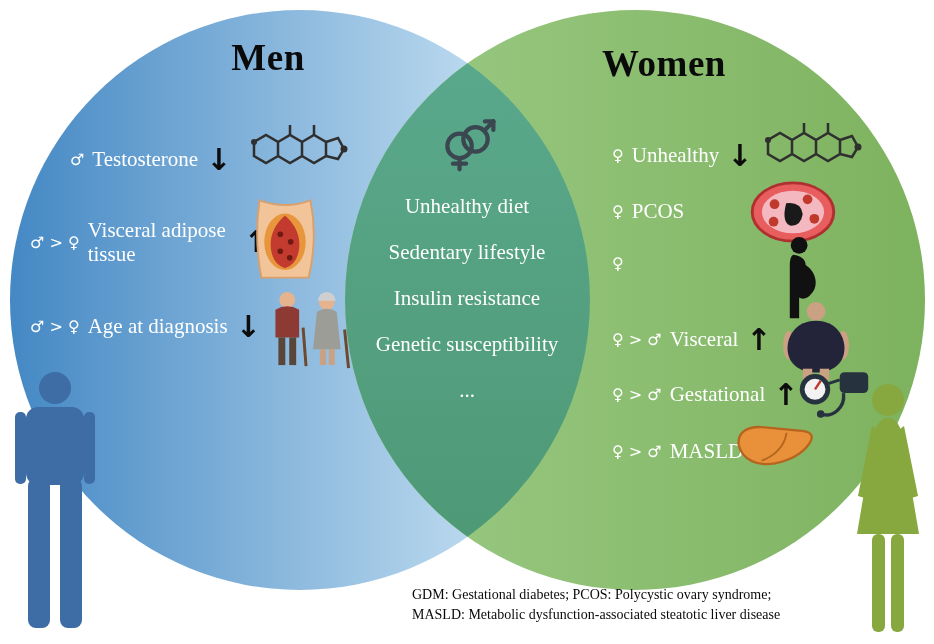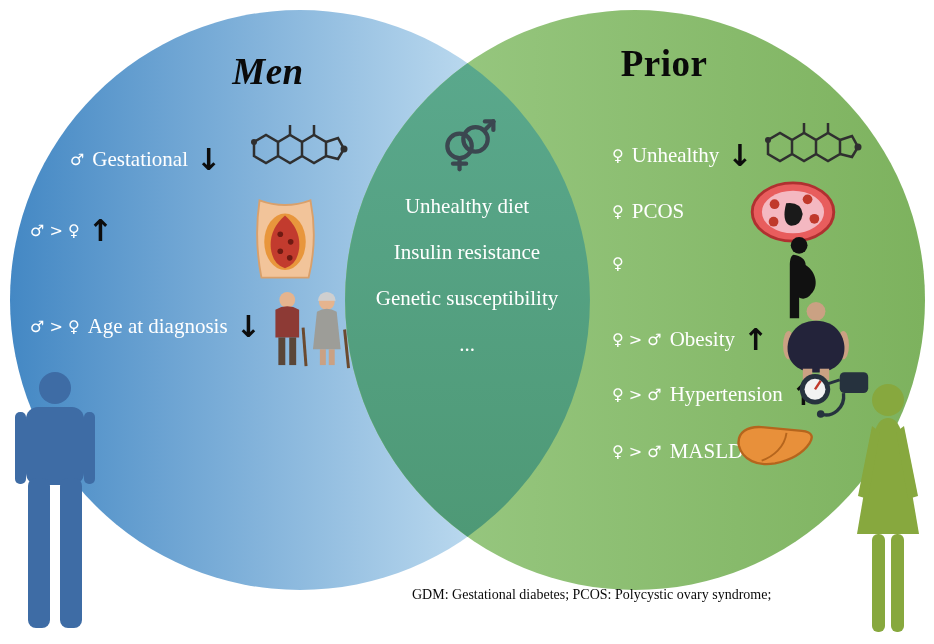--- a/index.html
+++ b/index.html
@@ -3,21 +3,21 @@
 <meta charset="utf-8">
 <style>
   * { margin:0; padding:0; box-sizing:border-box; }
   html,body { width:934px; height:644px; background:#ffffff;
               font-family:"Liberation Serif","DejaVu Serif",serif; }
   .canvas { position:relative; width:934px; height:644px; overflow:hidden; background:#fff; }
   .bg { position:absolute; left:0; top:0; }
 
   .title { position:absolute; width:200px; text-align:center;
            font-size:37px; font-weight:700; color:#0a0a0a; letter-spacing:0.5px; }
-  .title-men { left:168px; top:50px;font-style:italic; }
+  .title-men { left:168px; top:36px; }
   .title-women { left:564px; top:42px; }
 
   .row { position:absolute; display:flex; align-items:center; gap:8px; color:#ffffff; }
   .prefix { font-family:"DejaVu Sans",sans-serif; font-size:16px; white-space:nowrap; }
   .label { font-size:21px; white-space:nowrap; }
   .label-wrap { white-space:normal; width:148px; line-height:1.15; }
   .arrow { font-family:"DejaVu Sans",sans-serif; font-size:30px; font-weight:700;
            color:#0d0d0d; line-height:0.85; }
 
   .icon { position:absolute; }
@@ -48,29 +48,30 @@
         <stop offset="0" stop-color="#5aa88c"></stop>
         <stop offset="1" stop-color="#4e9976"></stop>
       </linearGradient>
     </defs>
     <circle cx="300" cy="300" r="290" fill="url(#gradMen)"></circle>
     <circle cx="635" cy="300" r="290" fill="url(#gradWomen)"></circle>
     <path d="M467.5 63.3 A290 290 0 0 1 467.5 536.7 A290 290 0 0 1 467.5 63.3 Z" fill="url(#gradLens)"></path>
   </svg>
 
   <div class="title title-men">Men</div>
-  <div class="title title-women">Prior</div>
+  <div class="title title-women">Women</div>
 
   <div class="row" style="left:70px; top:147px;">
     <span class="prefix">♂</span>
-    <span class="label">Gestational</span>
+    <span class="label">Testosterone</span>
     <span class="arrow">↓</span>
   </div>
   <div class="row" style="left:30px; top:218px;">
     <span class="prefix">♂ &gt; ♀</span>
+    <span class="label label-wrap">Visceral adipose tissue</span>
     <span class="arrow">↑</span>
   </div>
   <div class="row" style="left:30px; top:314px;">
     <span class="prefix">♂ &gt; ♀</span>
     <span class="label">Age at diagnosis</span>
     <span class="arrow">↓</span>
   </div>
 
   <svg class="icon" style="left:248px; top:122px;" width="100" height="52" viewBox="0 0 100 52">
     <g fill="none" stroke="#2f2f2f" stroke-width="2.5">
@@ -116,45 +117,46 @@
       <path d="M50.2 15.8 L60 6"></path>
       <path d="M60 6 L60 15"></path>
       <path d="M60 6 L51 6"></path>
       <path d="M24 45 L24 57"></path>
       <path d="M17 51 L31 51"></path>
     </g>
   </svg>
 
   <div class="shared-list">
     <span>Unhealthy diet</span>
+    <span>Sedentary lifestyle</span>
     <span>Insulin resistance</span>
     <span>Genetic susceptibility</span>
     <span>...</span>
   </div>
 
   <div class="row" style="left:612px; top:143px;">
     <span class="prefix">♀</span>
     <span class="label">Unhealthy</span>
     <span class="arrow">↓</span>
   </div>
   <div class="row" style="left:612px; top:199px;">
     <span class="prefix">♀</span>
     <span class="label">PCOS</span>
   </div>
   <div class="row" style="left:612px; top:254px;">
     <span class="prefix">♀</span>
   </div>
   <div class="row" style="left:612px; top:327px;">
     <span class="prefix">♀ &gt; ♂</span>
-    <span class="label">Obesity</span>
+    <span class="label">Visceral</span>
     <span class="arrow">↑</span>
   </div>
   <div class="row" style="left:612px; top:382px;">
     <span class="prefix">♀ &gt; ♂</span>
-    <span class="label">Hypertension</span>
+    <span class="label">Gestational</span>
     <span class="arrow">↑</span>
   </div>
   <div class="row" style="left:612px; top:439px;">
     <span class="prefix">♀ &gt; ♂</span>
     <span class="label">MASLD</span>
     <span class="arrow">↑</span>
   </div>
 
   <svg class="icon" style="left:762px; top:120px;" width="100" height="52" viewBox="0 0 100 52">
     <g fill="none" stroke="#2f2f2f" stroke-width="2.5">
@@ -221,15 +223,16 @@
     <circle cx="43" cy="16" r="16"></circle>
     <path d="M43 34 Q53 34 57 50 L74 150 L12 150 L29 50 Q33 34 43 34 Z"></path>
     <path d="M27 42 L13 112 L23 115 L35 48 Z"></path>
     <path d="M59 42 L73 112 L63 115 L51 48 Z"></path>
     <rect x="27" y="150" width="13" height="98" rx="6"></rect>
     <rect x="46" y="150" width="13" height="98" rx="6"></rect>
   </svg>
 
   <div class="footnote">
     <div>GDM: Gestational diabetes; PCOS: Polycystic ovary syndrome;</div>
+    <div>MASLD: Metabolic dysfunction-associated steatotic liver disease</div>
   </div>
 
 </div>
 
 </body></html>

